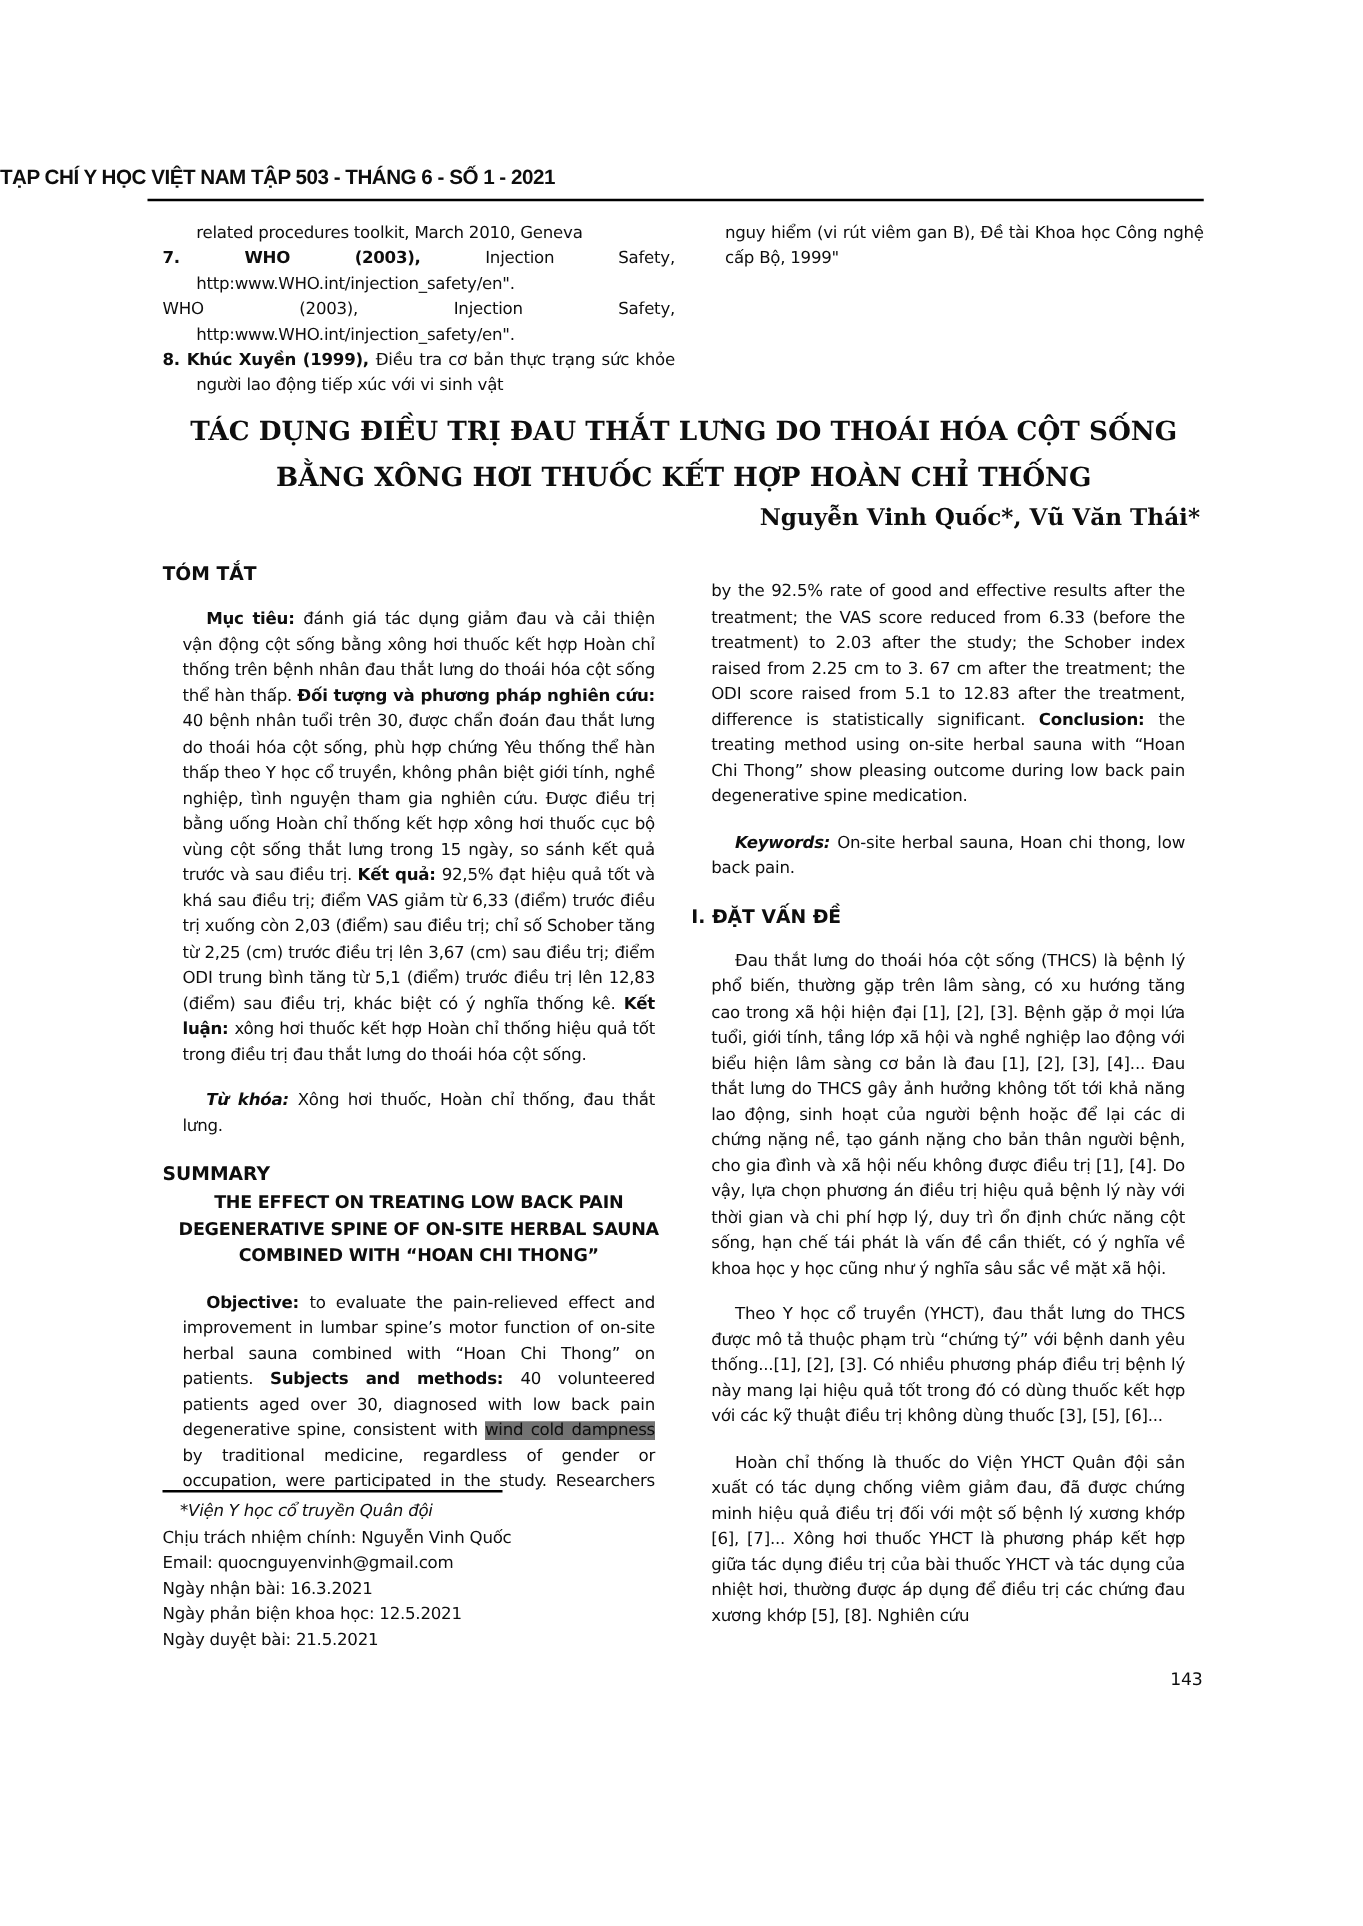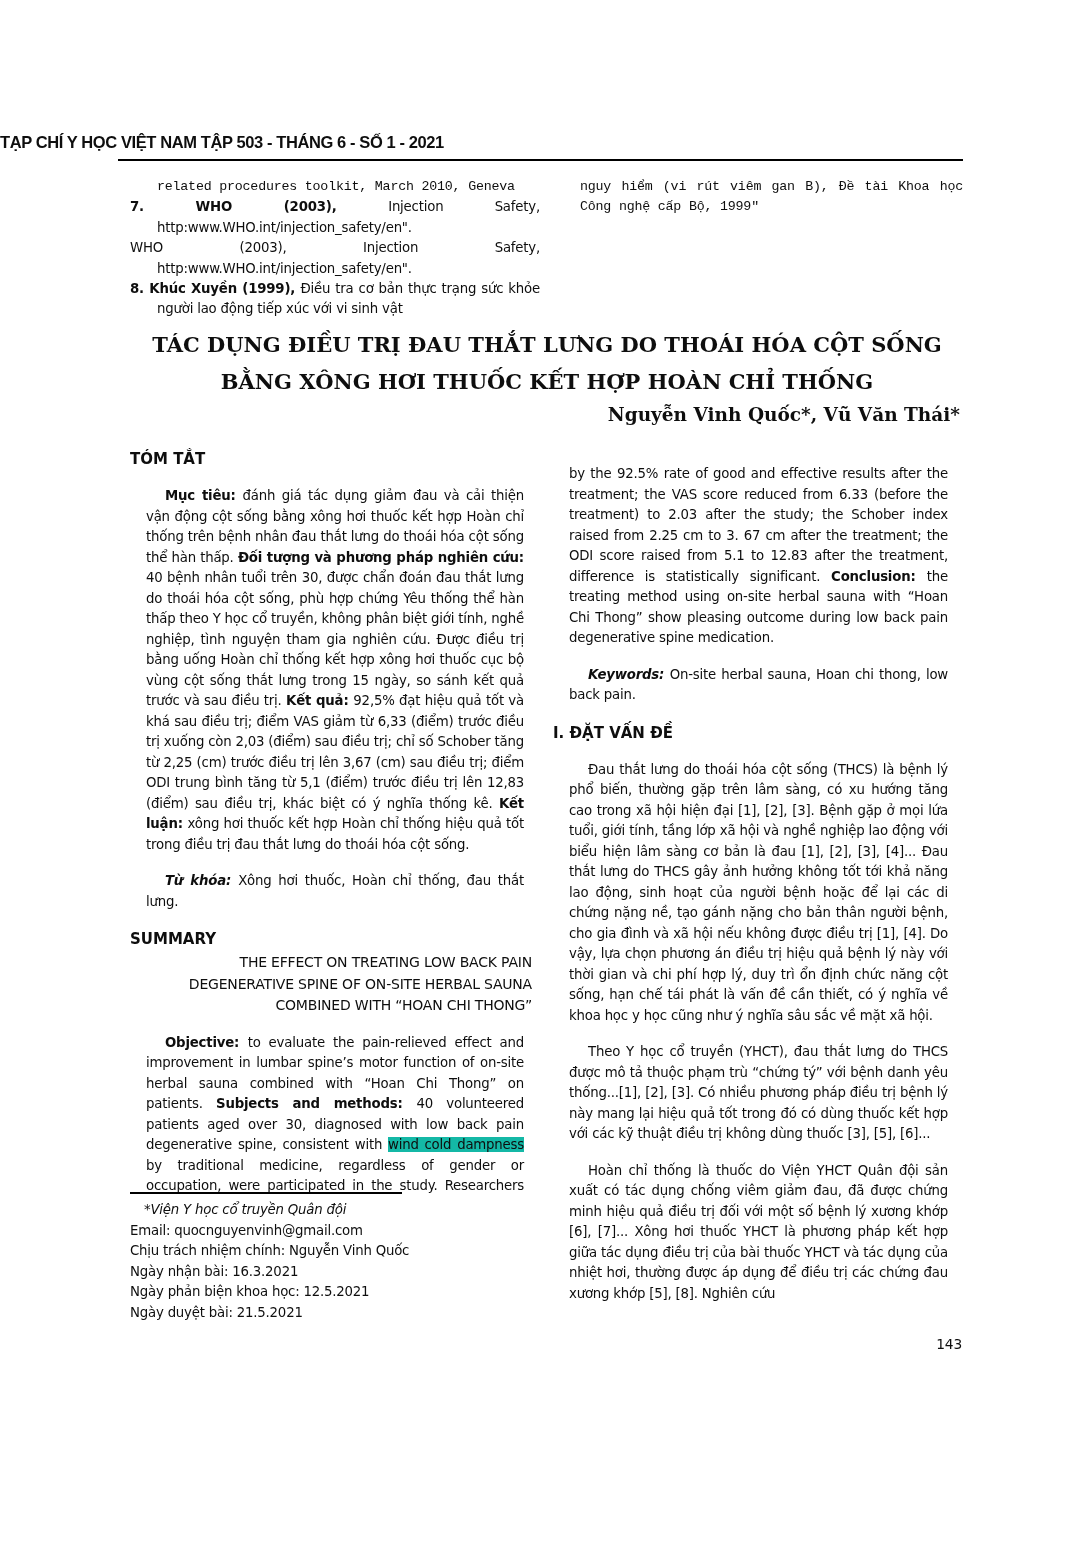--- a/index.html
+++ b/index.html
@@ -7,54 +7,54 @@
         font-family:"DejaVu Sans",sans-serif;color:#0e0e0e;overflow:hidden;}
 
   
   .header-title{position:absolute;top:133px;left:0;width:100%;text-align:left;
     font-family:"Liberation Sans",sans-serif;font-weight:bold;font-size:16.5px;letter-spacing:-0.4px;}
   .header-rule{position:absolute;top:159px;left:118px;width:845px;height:2px;background:#000;}
 
   
   .refs{position:absolute;top:177px;left:130px;width:834px;display:flex;gap:13px;}
   .refs .col{width:410px;font-size:13.3px;line-height:20.4px;letter-spacing:-0.2px;text-align:justify;}
-  .ref-cont{margin:0;padding-left:27px;font-family:Liberation Mono, monospace;}
+  .ref-cont{margin:0;padding-left:27px;}
   .ref-hang{margin:0;padding-left:27px;text-indent:-27px;}
 
   
   .title{position:absolute;top:326px;left:130px;width:834px;text-align:center;
     font-family:"DejaVu Serif","Liberation Serif",serif;font-weight:bold;font-size:21px;line-height:37px;}
   .authors{position:absolute;top:404px;left:130px;width:830px;text-align:right;
     font-family:"DejaVu Serif","Liberation Serif",serif;font-weight:bold;font-size:18.5px;}
 
   
   .body-cols{position:absolute;top:448px;left:130px;width:834px;display:flex;gap:13px;}
   .body-cols .bcol{font-size:13.3px;line-height:20.5px;letter-spacing:-0.2px;text-align:justify;}
   .col-left{width:410px;max-height:745px;overflow:hidden;}
   .col-right{width:411px;}
 
   .h-sans{font-size:15px;font-weight:bold;line-height:22px;letter-spacing:0;margin:0;text-align:left;}
   .h-sans.mt{margin-top:5px;}
   .par{margin:16px;text-indent:19px;}
-  .en-title{font-weight:normal;text-align:right;text-indent:0;margin:2px 8px;line-height:21.5px;font-size:14px;}
+  .en-title{font-weight:bold;text-align:center;text-indent:0;margin:2px 8px;line-height:21.5px;font-size:14px;}
 
   
   .footnote{position:absolute;top:1192px;left:130px;width:350px;
     font-size:13.3px;line-height:20.5px;letter-spacing:-0.2px;}
   .footnote-rule{width:272px;height:2px;background:#000;margin:0 0 6px 0;}
   .fn-line{margin:0;}
   .fn-first{padding-left:14px;}
 
   .page-number{position:absolute;top:1336px;left:130px;width:832px;text-align:right;
     font-size:13.8px;letter-spacing:-0.2px;}
 
   
   .b{font-weight:bold;}
   .i{font-style:italic;}
-  .hl{background:#14b8a6;}
+  .hl{background:#737373;}
 </style>
 </head>
 <body>
 
 <div class="page">
 
   <div class="header-title">TẠP CHÍ Y HỌC VIỆT NAM TẬP 503 - THÁNG 6 - SỐ 1 - 2021</div>
   <div class="header-rule"></div>
 
   <div class="refs">
@@ -94,22 +94,22 @@
       <p class="par"><span>Đau thắt lưng do thoái hóa cột sống (THCS) là bệnh lý phổ biến, thường gặp trên lâm sàng, có xu hướng tăng cao trong xã hội hiện đại [1], [2], [3]. Bệnh gặp ở mọi lứa tuổi, giới tính, tầng lớp xã hội và nghề nghiệp lao động với biểu hiện lâm sàng cơ bản là đau [1], [2], [3], [4]... Đau thắt lưng do THCS gây ảnh hưởng không tốt tới khả năng lao động, sinh hoạt của người bệnh hoặc để lại các di chứng nặng nề, tạo gánh nặng cho bản thân người bệnh, cho gia đình và xã hội nếu không được điều trị [1], [4]. Do vậy, lựa chọn phương án điều trị hiệu quả bệnh lý này với thời gian và chi phí hợp lý, duy trì ổn định chức năng cột sống, hạn chế tái phát là vấn đề cần thiết, có ý nghĩa về khoa học y học cũng như ý nghĩa sâu sắc về mặt xã hội.</span></p>
       <p class="par"><span>Theo Y học cổ truyền (YHCT), đau thắt lưng do THCS được mô tả thuộc phạm trù “chứng tý” với bệnh danh yêu thống...[1], [2], [3]. Có nhiều phương pháp điều trị bệnh lý này mang lại hiệu quả tốt trong đó có dùng thuốc kết hợp với các kỹ thuật điều trị không dùng thuốc [3], [5], [6]...</span></p>
       <p class="par"><span>Hoàn chỉ thống là thuốc do Viện YHCT Quân đội sản xuất có tác dụng chống viêm giảm đau, đã được chứng minh hiệu quả điều trị đối với một số bệnh lý xương khớp [6], [7]... Xông hơi thuốc YHCT là phương pháp kết hợp giữa tác dụng điều trị của bài thuốc YHCT và tác dụng của nhiệt hơi, thường được áp dụng để điều trị các chứng đau xương khớp [5], [8]. Nghiên cứu</span></p>
     </div>
 
   </div>
 
   <div class="footnote">
     <div class="footnote-rule"></div>
     <p class="fn-line fn-first"><span class="i">*Viện Y học cổ truyền Quân đội</span></p>
+    <p class="fn-line"><span>Chịu trách nhiệm chính: Nguyễn Vinh Quốc</span></p>
     <p class="fn-line"><span>Email: quocnguyenvinh@gmail.com</span></p>
-    <p class="fn-line"><span>Chịu trách nhiệm chính: Nguyễn Vinh Quốc</span></p>
     <p class="fn-line"><span>Ngày nhận bài: 16.3.2021</span></p>
     <p class="fn-line"><span>Ngày phản biện khoa học: 12.5.2021</span></p>
     <p class="fn-line"><span>Ngày duyệt bài: 21.5.2021</span></p>
   </div>
 
   <div class="page-number">143</div>
 
 </div>
 
 </body></html>

